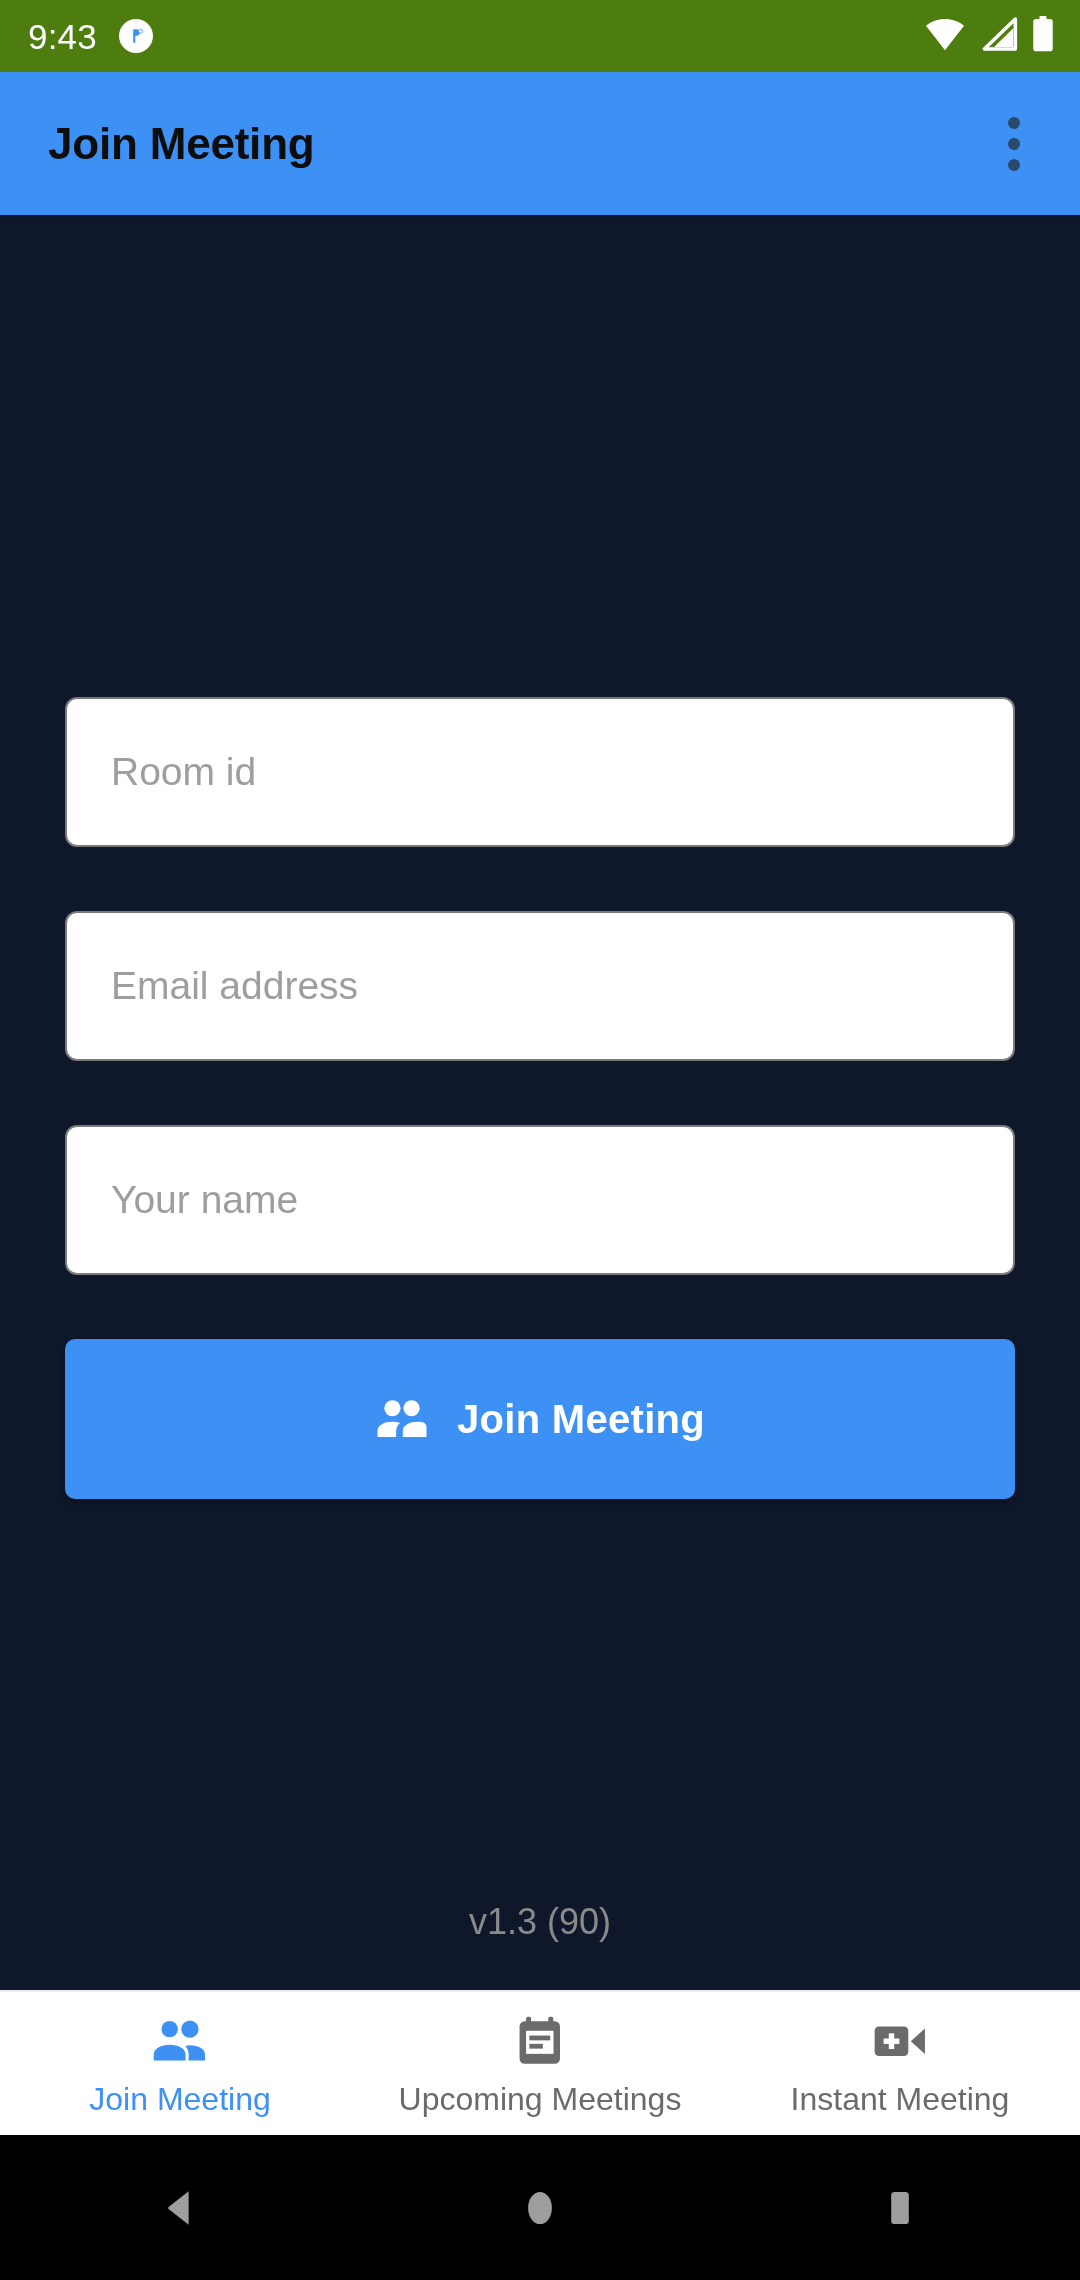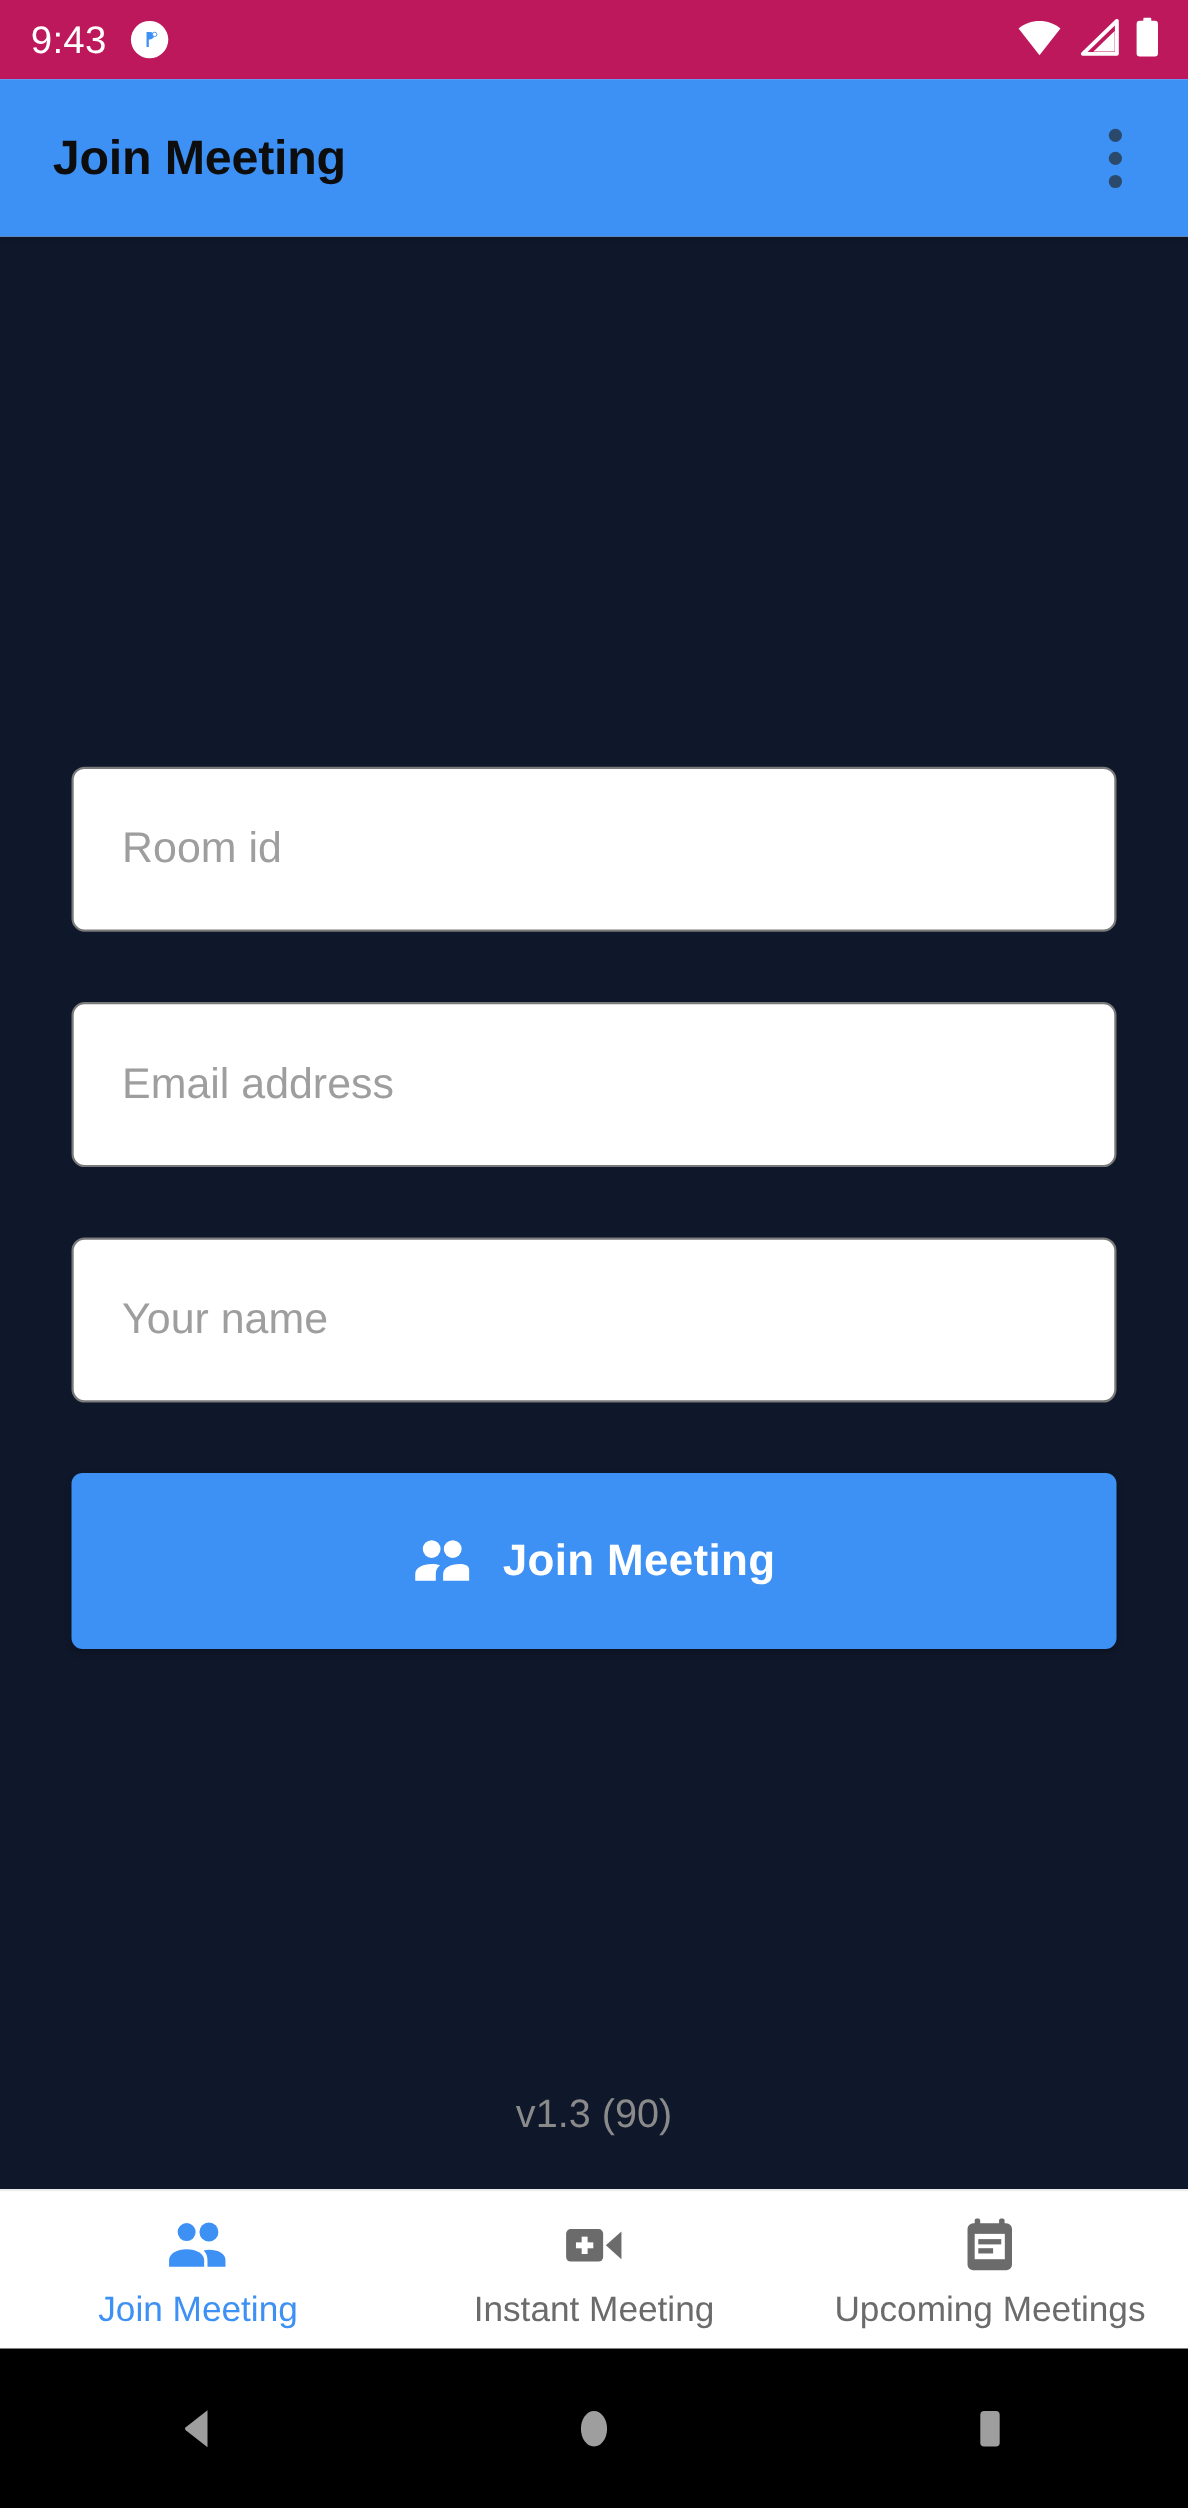--- a/index.html
+++ b/index.html
@@ -14,21 +14,21 @@
     width:1080px;
     height:2280px;
     background:#ffffff;
     display:flex;
     flex-direction:column;
   }
 
   
   .status-bar {
     height:72px;
-    background:#be185d;
+    background:#4d7c0f;
     display:flex;
     align-items:center;
     padding:0 26px 0 28px;
     flex:0 0 auto;
   }
   .status-time {
     color:#ffffff;
     font-size:35px;
     letter-spacing:0.2px;
     line-height:1;
@@ -275,43 +275,43 @@
           <circle cx="17.6" cy="5.0" r="4.0" fill="#3D90F4"></circle>
           <path d="M0.8 19.6v-2.7c0-3.0 3.4-4.7 7.4-4.7s7.4 1.7 7.4 4.7v2.7z" fill="#3D90F4"></path>
           <path d="M17.0 19.6v-2.9c0-1.6-.6-2.9-1.6-3.9.7-.2 1.5-.3 2.2-.3 3.9 0 7.0 1.6 7.0 4.3v2.8z" fill="#3D90F4"></path>
         </svg>
       </span>
       <span class="nav-label">Join Meeting</span>
     </div>
 
     <div class="nav-tab">
       <span class="nav-icon">
-        <svg width="54" height="44" viewBox="0 0 26 20" aria-hidden="true">
-          <rect x="0.8" y="3.0" width="16.2" height="14.2" rx="2.0" fill="#6B6B6B"></rect>
-          <path d="M18.2 10.1 25.0 4.0v12.2z" fill="#6B6B6B"></path>
-          <rect x="7.6" y="6.3" width="2.6" height="7.6" fill="#ffffff"></rect>
-          <rect x="5.1" y="8.8" width="7.6" height="2.6" fill="#ffffff"></rect>
-        </svg>
-      </span>
-      <span class="nav-label">Instant Meeting</span>
-    </div>
-
-    <div class="nav-tab">
-      <span class="nav-icon">
         <svg width="48" height="50" viewBox="0 0 22 23" aria-hidden="true">
           <rect x="4.6" y="0.4" width="2.3" height="4.2" rx="0.8" fill="#6B6B6B"></rect>
           <rect x="14.8" y="0.4" width="2.3" height="4.2" rx="0.8" fill="#6B6B6B"></rect>
           <rect x="1.6" y="2.4" width="18.6" height="19.6" rx="2.4" fill="#6B6B6B"></rect>
           <rect x="4.6" y="6.8" width="12.6" height="10.6" fill="#ffffff"></rect>
           <rect x="6.1" y="9.0" width="9.6" height="2.2" fill="#6B6B6B"></rect>
           <rect x="6.1" y="12.8" width="6.2" height="2.2" fill="#6B6B6B"></rect>
         </svg>
       </span>
       <span class="nav-label">Upcoming Meetings</span>
     </div>
+
+    <div class="nav-tab">
+      <span class="nav-icon">
+        <svg width="54" height="44" viewBox="0 0 26 20" aria-hidden="true">
+          <rect x="0.8" y="3.0" width="16.2" height="14.2" rx="2.0" fill="#6B6B6B"></rect>
+          <path d="M18.2 10.1 25.0 4.0v12.2z" fill="#6B6B6B"></path>
+          <rect x="7.6" y="6.3" width="2.6" height="7.6" fill="#ffffff"></rect>
+          <rect x="5.1" y="8.8" width="7.6" height="2.6" fill="#ffffff"></rect>
+        </svg>
+      </span>
+      <span class="nav-label">Instant Meeting</span>
+    </div>
   </div>
 
   <div class="system-nav">
     <div class="sys-btn">
       <svg width="46" height="46" viewBox="0 0 24 24" aria-hidden="true">
         <path d="M16.5 3.2 6.2 11.3a.9.9 0 000 1.4l10.3 8.1z" fill="#9E9E9E"></path>
       </svg>
     </div>
     <div class="sys-btn">
       <svg width="46" height="46" viewBox="0 0 24 24" aria-hidden="true">

